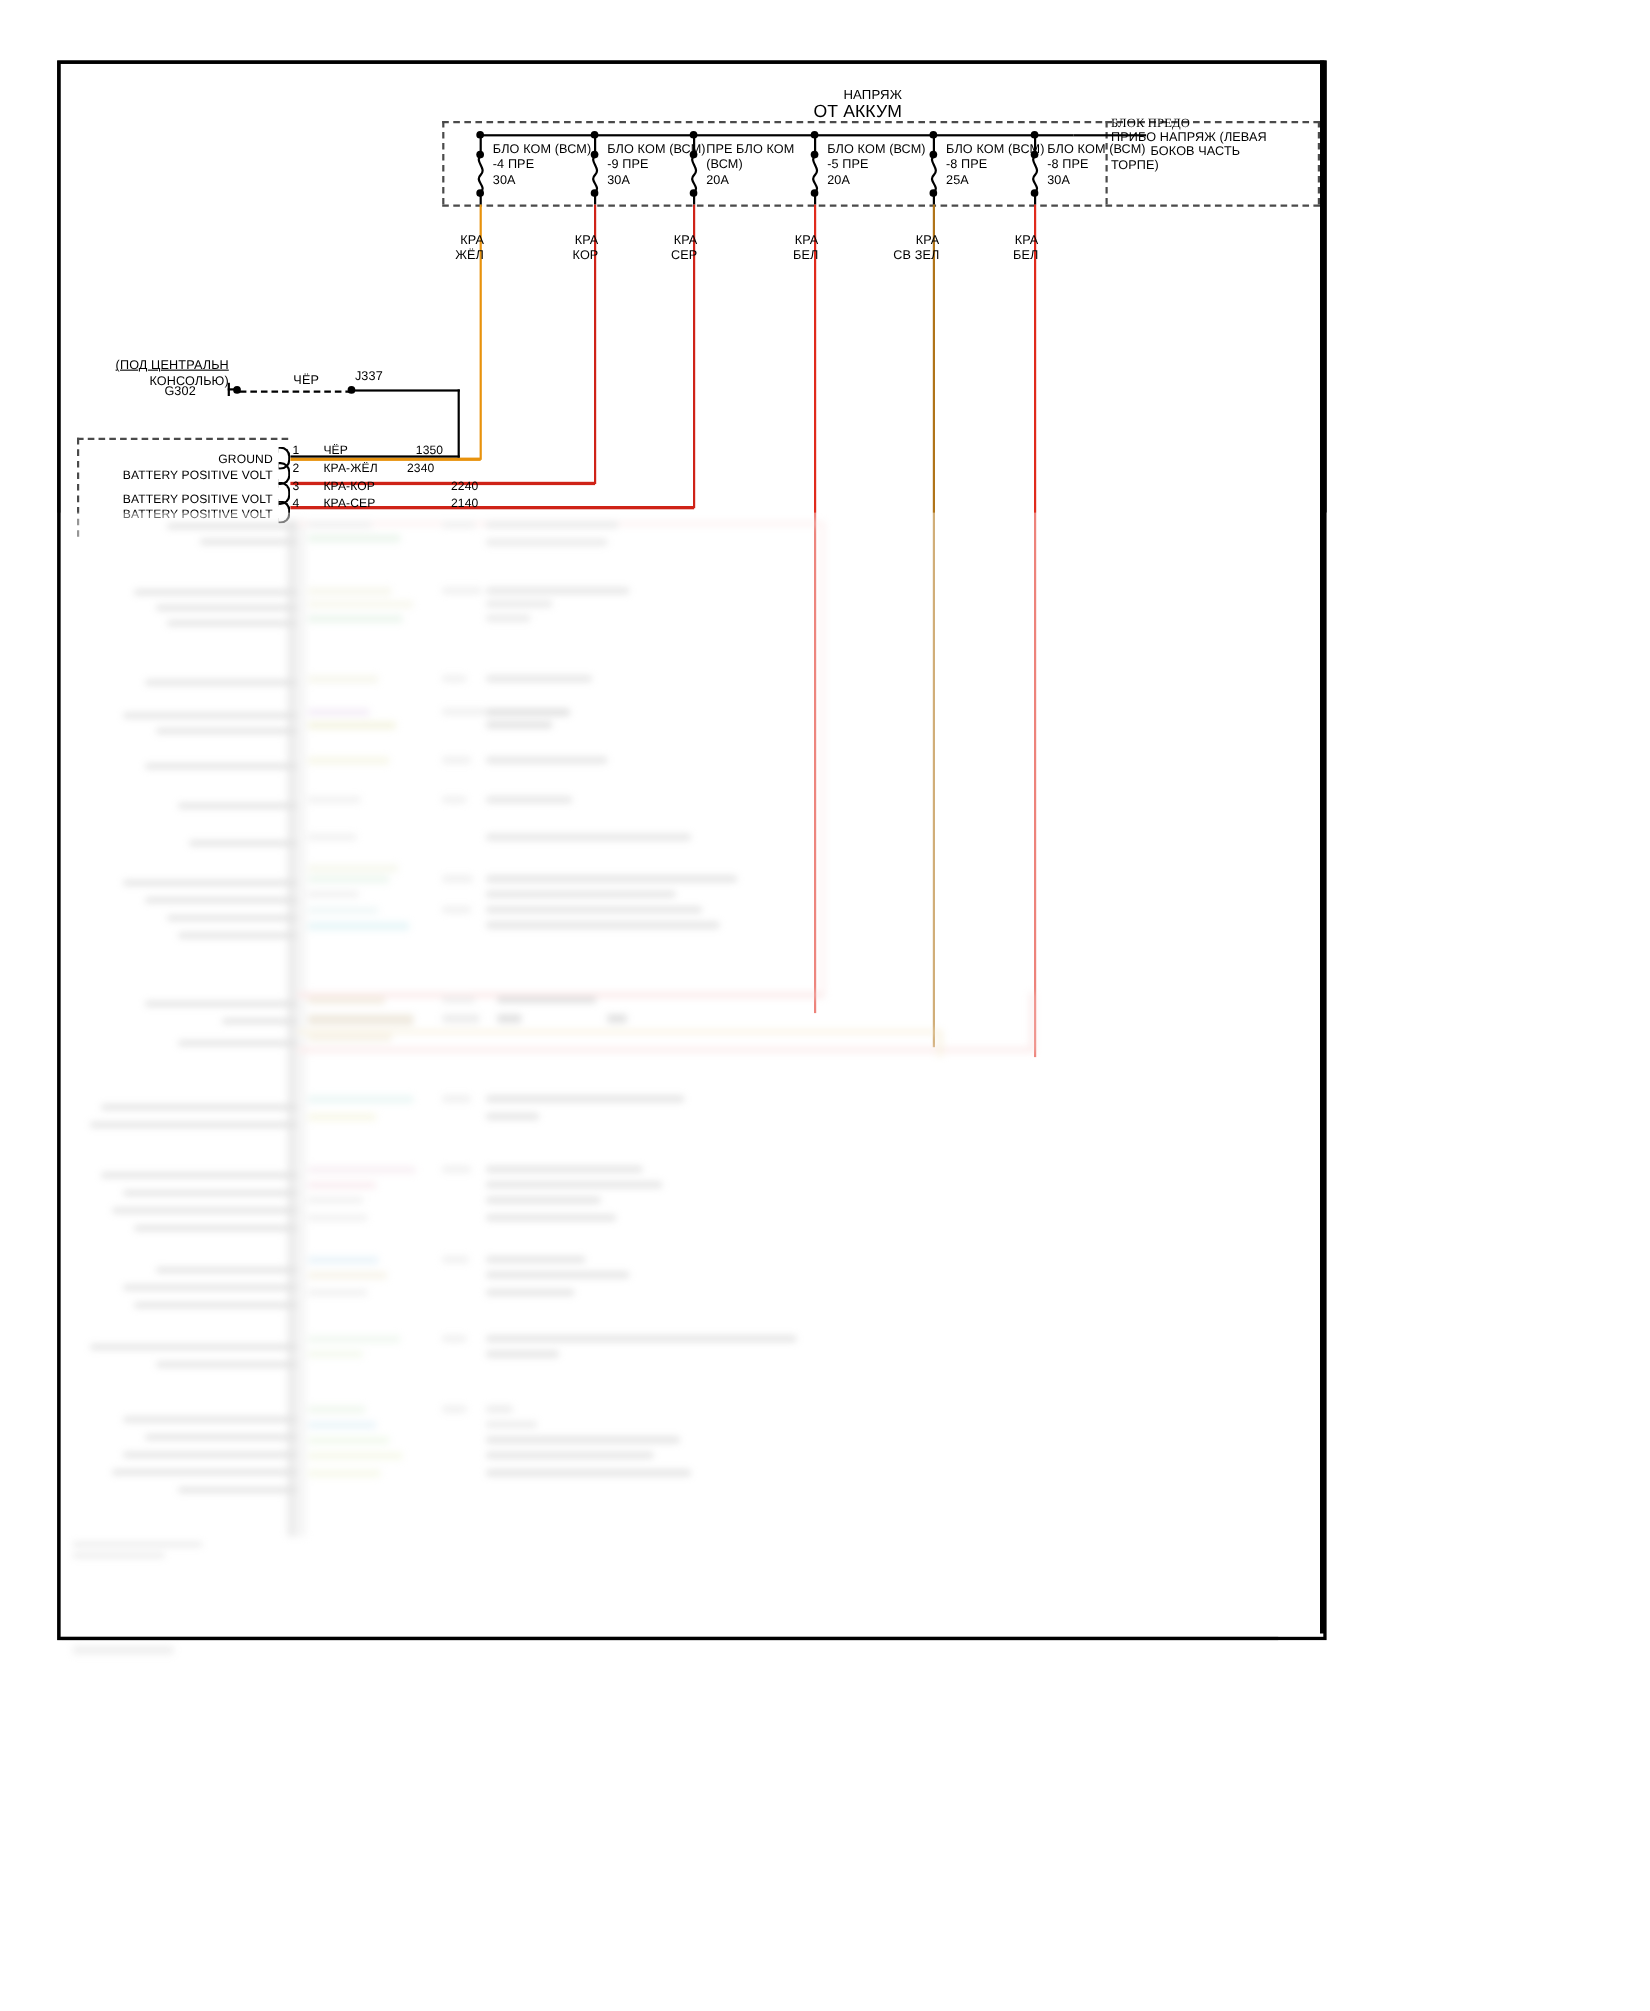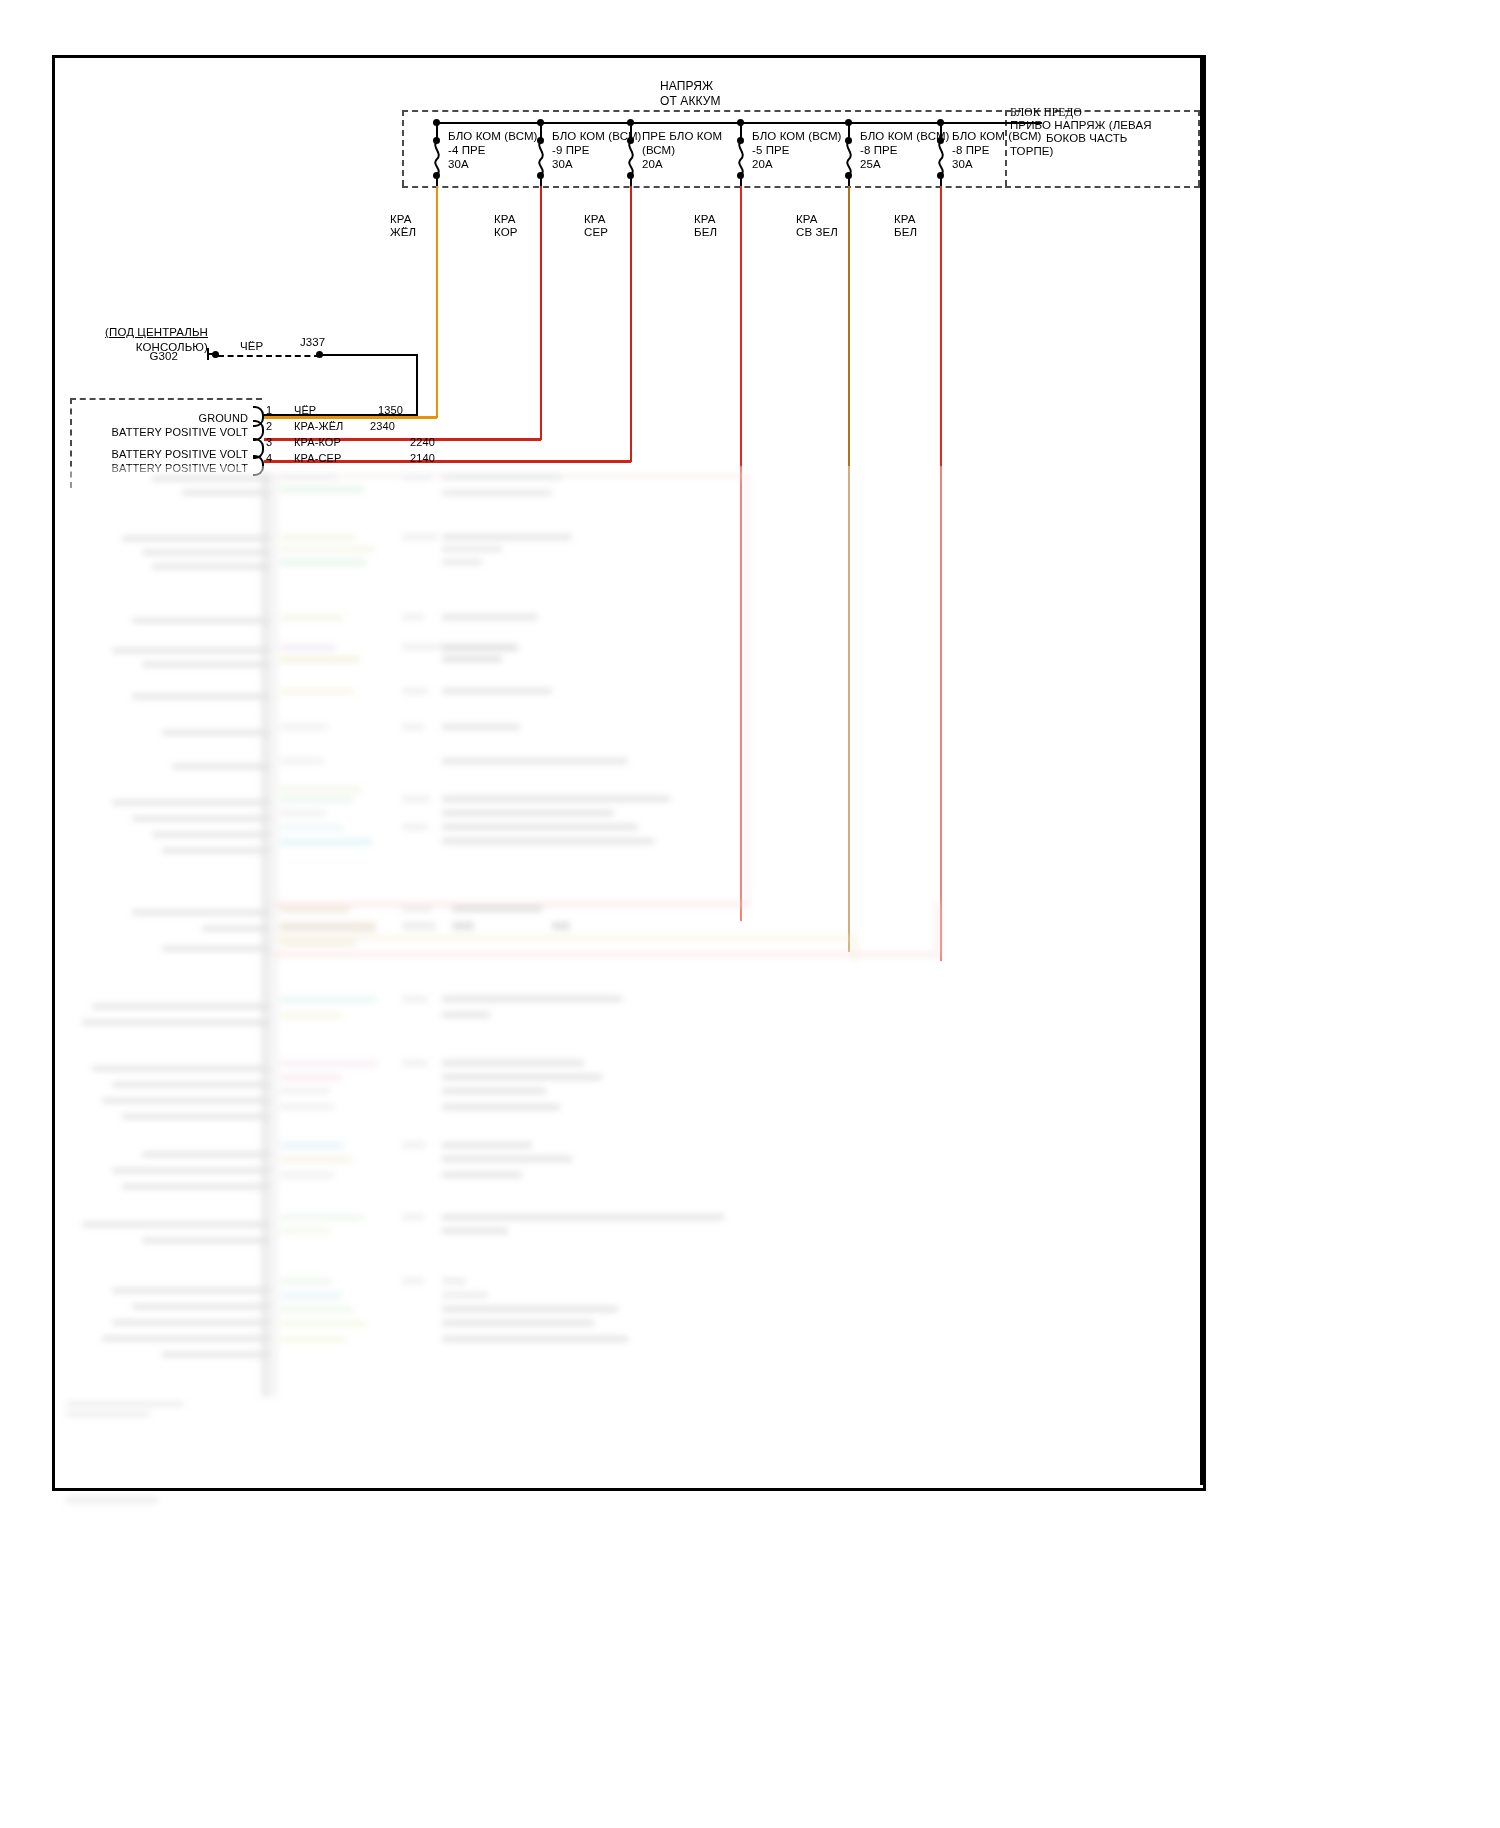--- a/index.html
+++ b/index.html
@@ -5,21 +5,21 @@
   html,body{margin:0;padding:0;background:#ffffff;}
   body{font-family:"Liberation Sans",sans-serif;}
   #page{position:relative;width:1500px;height:1828px;background:#ffffff;overflow:hidden;}
 
   
   .frame-outer{position:absolute;left:52px;top:55px;width:1148px;height:1430px;border:3px solid #000;background:#fff;}
   .frame-shadow{position:absolute;left:56px;top:59px;width:1148px;height:1432px;background:#bdbdbd;z-index:0;}
 
   
   .lbl{position:absolute;font-size:11.5px;color:#000;line-height:13px;white-space:pre;letter-spacing:.1px;}
-  .lbl.c{text-align:left;}
+  .lbl.c{text-align:right;}
   .lbl.r{text-align:right;}
   .vline{position:absolute;width:2px;background:#000;}
   .hline{position:absolute;height:2px;background:#000;}
   .dot{position:absolute;width:7px;height:7px;border-radius:50%;background:#000;}
   .dash-top{position:absolute;border-top:2px dashed #4a4a4a;}
   .dash-left{position:absolute;border-left:2px dashed #4a4a4a;}
   .dash-right{position:absolute;border-right:2px dashed #4a4a4a;}
   .dash-bottom{position:absolute;border-bottom:2px dashed #4a4a4a;}
 
   
@@ -41,21 +41,21 @@
 </style>
 </head>
 <body>
 
 <div id="page">
 
   <div class="frame-shadow"></div>
   <div class="frame-outer"></div>
 
   <div class="lbl c" style="left:660px;top:80px;width:160px;font-size:12px;">НАПРЯЖ</div>
-  <div class="lbl c" style="left:660px;top:95px;width:160px;font-size:12px;">ОТ АККУМ</div>
+  <div class="lbl c" style="left:660px;top:95px;width:160px;font-size:16px;">ОТ АККУМ</div>
 
   <div class="dash-top" style="left:402px;top:110px;width:600px;"></div>
   <div class="dash-left" style="left:402px;top:110px;height:76px;"></div>
   <div class="dash-bottom" style="left:402px;top:186px;width:600px;"></div>
 
   <div class="dash-top" style="left:1002px;top:110px;width:0px;"></div>
   <div class="dash-left" style="left:1005px;top:110px;height:76px;"></div>
   <div class="dash-top" style="left:1005px;top:110px;width:195px;"></div>
   <div class="dash-bottom" style="left:1005px;top:186px;width:195px;"></div>
   <div class="dash-right" style="left:1198px;top:110px;height:76px;"></div>

